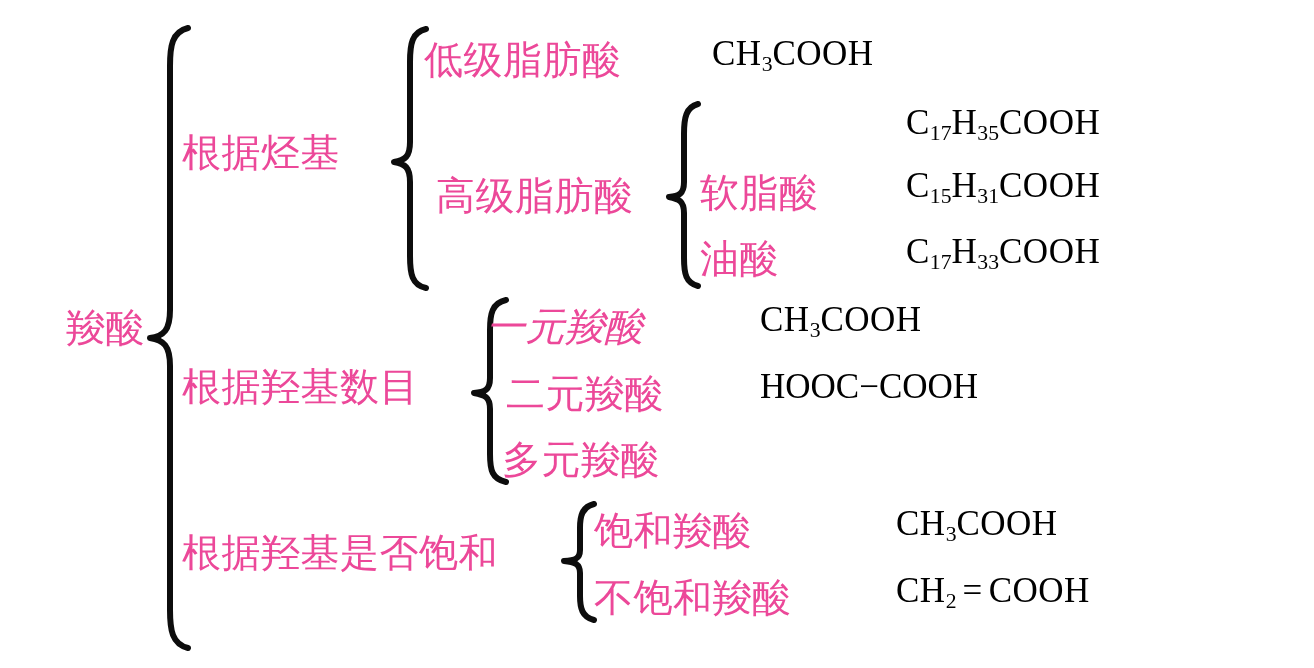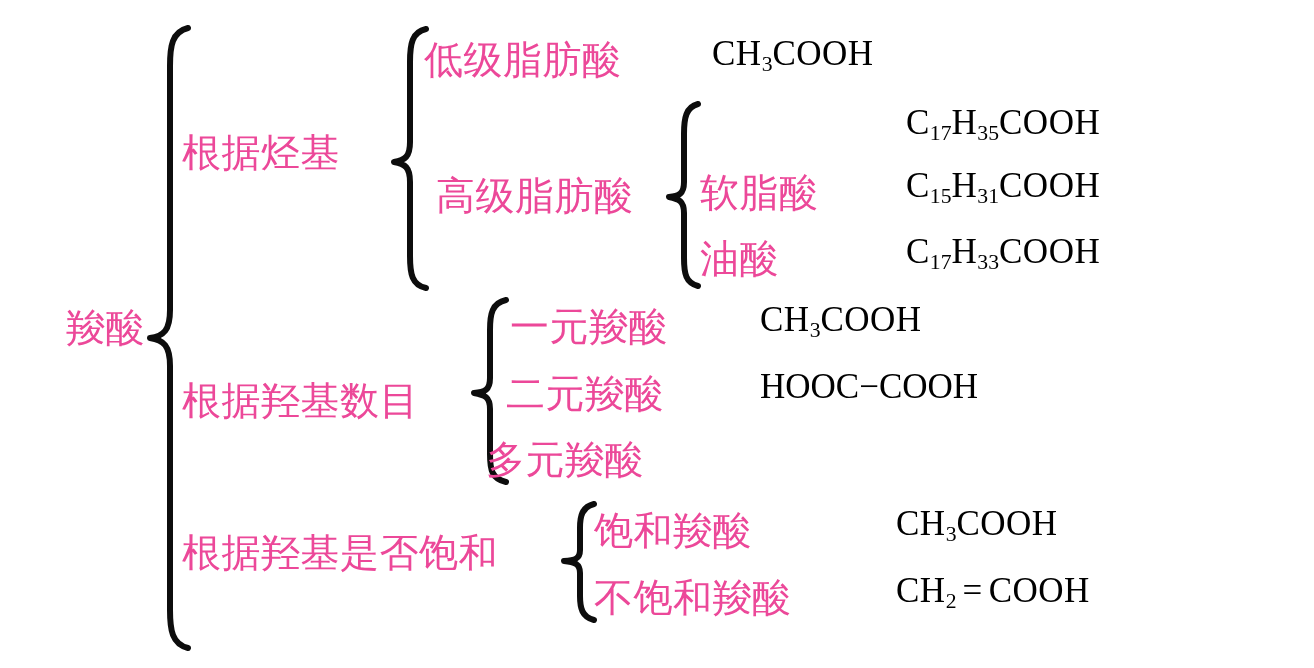--- a/index.html
+++ b/index.html
@@ -88,35 +88,35 @@
   <div class="cjk" style="left:700px; top:173px;">软脂酸</div>
   <div class="formula" style="left:906px; top:168px;">
     <span>C</span><sub>15</sub><span>H</span><sub>31</sub><span>COOH</span>
   </div>
 
   <div class="cjk" style="left:700px; top:239px;">油酸</div>
   <div class="formula" style="left:906px; top:234px;">
     <span>C</span><sub>17</sub><span>H</span><sub>33</sub><span>COOH</span>
   </div>
 
-  <div class="cjk" style="left:182px; top:381px;">根据羟基数目</div>
+  <div class="cjk" style="left:182px; top:367px;">根据羟基数目</div>
 
   <svg class="brace" style="left:466px; top:296px;" width="50" height="190" viewBox="0 0 50 190">
     <path d="M40 4 C26 7 24 18 24 34 L24 82 C24 94 19 96 8 97 C19 99 24 101 24 113 L24 158 C24 174 26 183 40 186" stroke-width="6"></path>
   </svg>
 
-  <div class="cjk" style="left:510px; top:307px;">一元羧酸</div>
+  <div class="cjk" style="left:486px; top:307px;font-style:italic;">一元羧酸</div>
   <div class="formula" style="left:760px; top:302px;">
     <span>CH</span><sub>3</sub><span>COOH</span>
   </div>
 
   <div class="cjk" style="left:506px; top:374px;">二元羧酸</div>
   <div class="formula dash" style="left:760px; top:369px;">HOOC−COOH</div>
 
-  <div class="cjk" style="left:486px; top:440px;">多元羧酸</div>
+  <div class="cjk" style="left:502px; top:440px;">多元羧酸</div>
 
   <div class="cjk" style="left:182px; top:533px;font-family:Liberation Serif, serif;">根据羟基是否饱和</div>
 
   <svg class="brace" style="left:556px; top:500px;" width="48" height="124" viewBox="0 0 48 124">
     <path d="M38 4 C26 7 24 16 24 28 L24 50 C24 59 19 60 8 61 C19 62 24 64 24 73 L24 96 C24 108 26 117 38 120" stroke-width="6"></path>
   </svg>
 
   <div class="cjk" style="left:594px; top:511px;">饱和羧酸</div>
   <div class="formula" style="left:896px; top:506px;">
     <span>CH</span><sub>3</sub><span>COOH</span>

